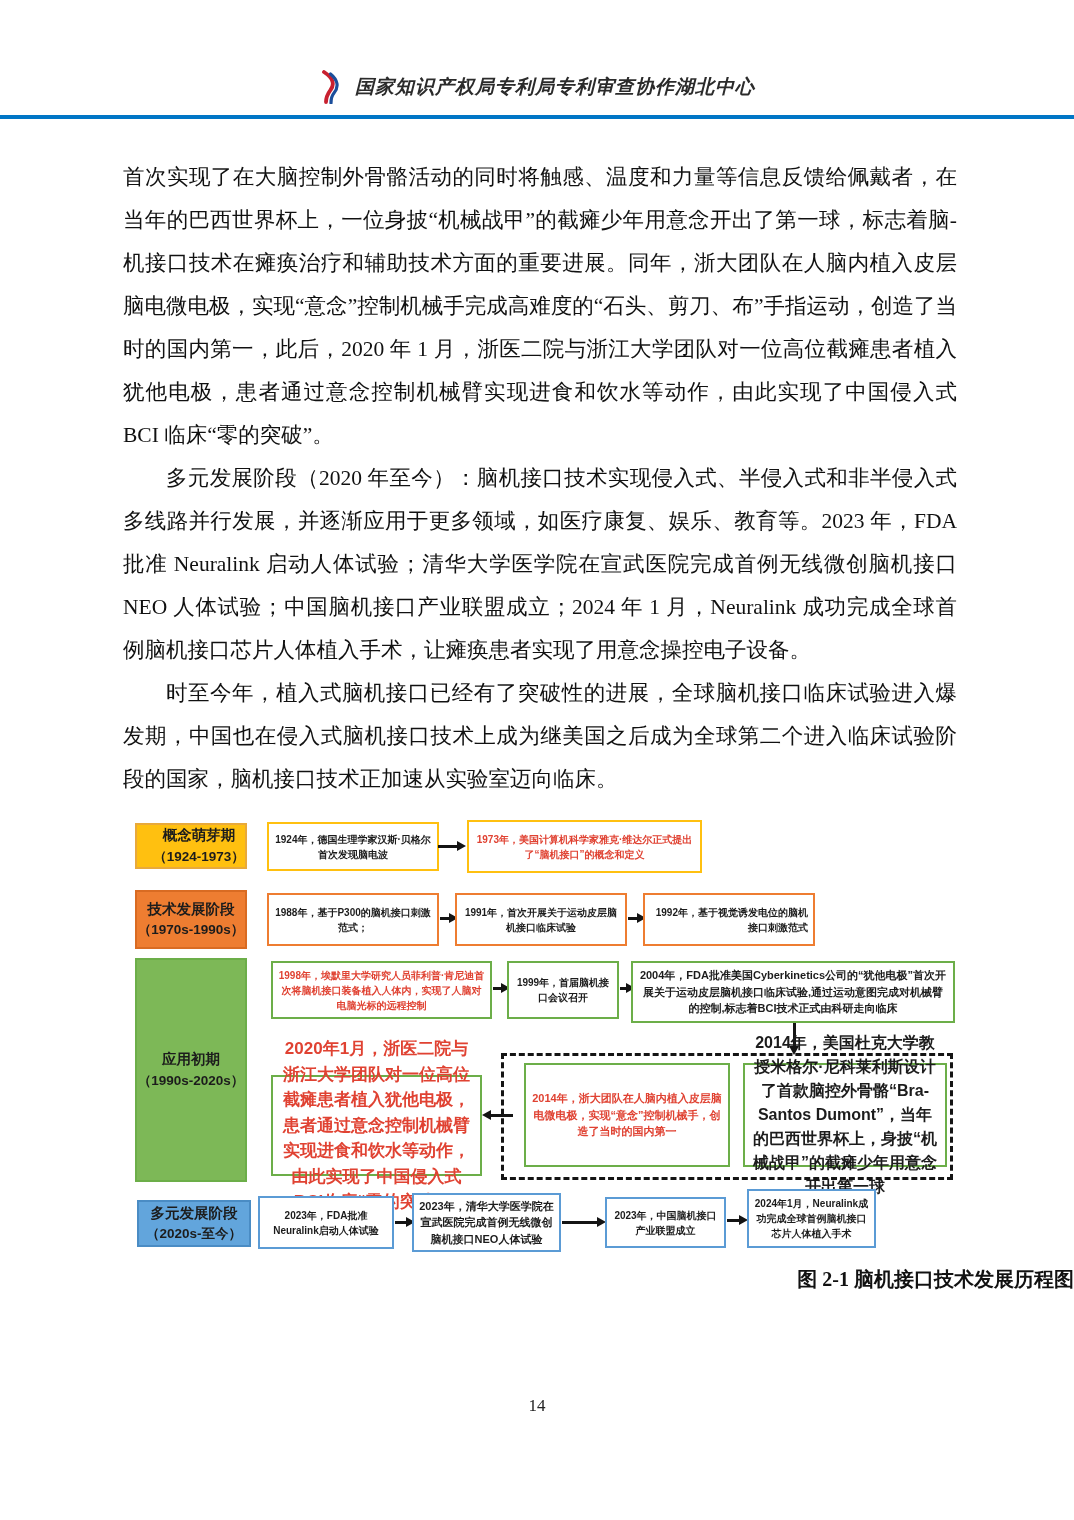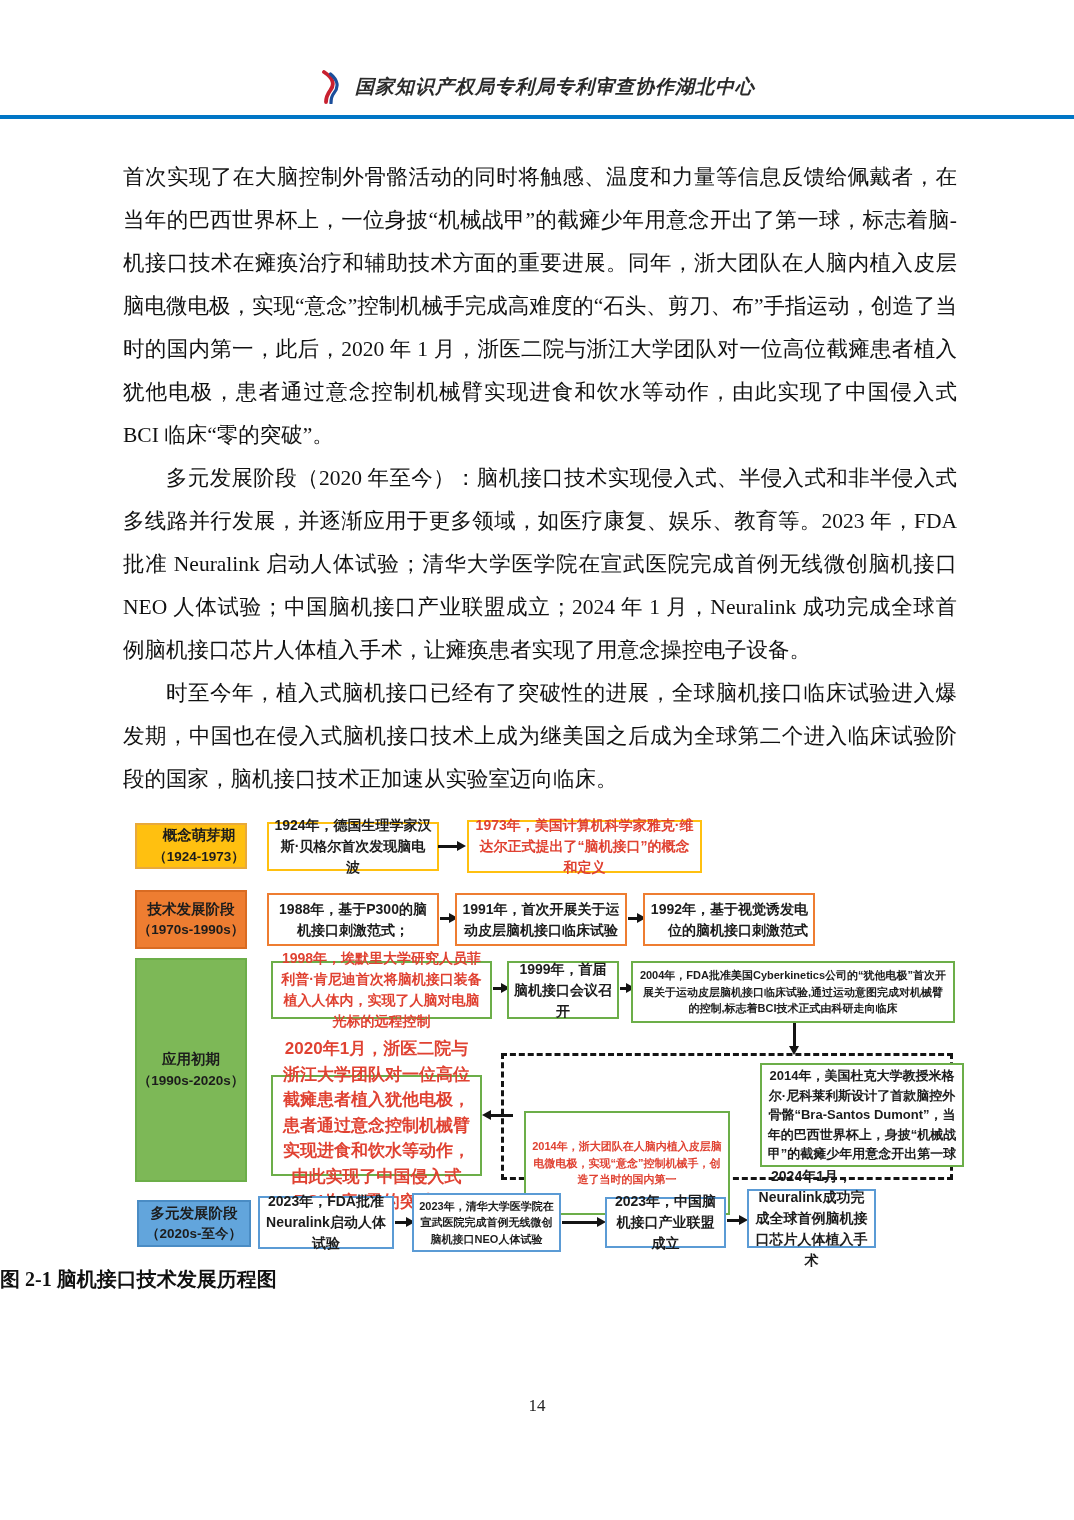--- a/index.html
+++ b/index.html
@@ -15,21 +15,21 @@
   .bodytext{position:absolute;top:156px;left:123px;width:834px;font-size:21.5px;line-height:43px;text-align:justify;}
   .bodytext p{margin:0;}
   .bodytext p.ind{text-indent:2em;}
 
   
   .diagram{position:absolute;top:0;left:0;width:1074px;height:1520px;font-family:"Liberation Sans","DejaVu Sans",sans-serif;}
   .stage{position:absolute;display:flex;flex-direction:column;align-items:center;justify-content:center;
          font-weight:bold;font-size:14.5px;line-height:1.5;color:#1c1c1c;box-sizing:border-box;white-space:nowrap;}
   .stage .yrs{font-size:13.5px;}
   .tbox{position:absolute;background:#fff;border:2.5px solid #000;display:flex;align-items:center;justify-content:center;
-        text-align:center;font-weight:bold;font-size:14px;line-height:1.5;padding:2px 5px;box-sizing:border-box;color:#1c1c1c;}
+        text-align:center;font-weight:bold;font-size:10px;line-height:1.5;padding:2px 5px;box-sizing:border-box;color:#1c1c1c;}
   .yellow-b{border-color:var(--stage-yellow,#FFC010);}
   .orange-b{border-color:var(--stage-orange,#EE7D31);}
   .green-b{border-color:#6CAE49;}
   .blue-b{border-color:#5B9BD5;}
   .red-t{color:var(--box-red-text,#E04232);}
   .bg-yellow{background:var(--stage-yellow,#FFC010);border:2px solid #E8A93B;padding-left:16px;}
   .bg-orange{background:var(--stage-orange,#EE7D31);border:2px solid #D96B22;}
   .bg-green{background:var(--stage-green,#7DB857);border:2px solid #6CAE49;}
   .bg-blue{background:var(--stage-blue,#62A5DC);border:2px solid #4A8CC4;}
 
@@ -37,21 +37,21 @@
 
   .ar{position:absolute;background:#141414;height:2.6px;}
   .ar.right::after{content:"";position:absolute;right:-8px;top:50%;transform:translateY(-50%);
      border-left:9px solid #141414;border-top:5.5px solid transparent;border-bottom:5.5px solid transparent;}
   .ar.left::before{content:"";position:absolute;left:-8px;top:50%;transform:translateY(-50%);
      border-right:9px solid #141414;border-top:5.5px solid transparent;border-bottom:5.5px solid transparent;}
   .arv{position:absolute;width:2.6px;background:#141414;}
   .arv::after{content:"";position:absolute;bottom:-8px;left:50%;transform:translateX(-50%);
      border-top:9px solid #141414;border-left:5.5px solid transparent;border-right:5.5px solid transparent;}
 
-  .caption{position:absolute;top:1266px;left:0;width:1074px;text-align:left;font-weight:bold;font-size:20px;color:#111;}
+  .caption{position:absolute;top:1266px;left:0;width:1074px;text-align:right;font-weight:bold;font-size:20px;color:#111;}
   .pagenum{position:absolute;top:1396px;left:0;width:1074px;text-align:center;font-size:17px;color:#222;}
 </style>
 </head>
 <body>
 
 <div class="page">
 
   <div class="hdr">
     <span style="display:inline-flex;">
       <svg width="22" height="34" viewBox="0 0 22 34">
@@ -94,22 +94,22 @@
       <span class="yrs">（1990s-2020s）</span>
     </div>
     <div class="tbox green-b red-t" style="left:271px;top:961px;width:221px;height:58px;">1998年，埃默里大学研究人员菲利普·肯尼迪首次将脑机接口装备植入人体内，实现了人脑对电脑光标的远程控制</div>
     <div class="ar right" style="left:493px;top:987px;width:9px;"></div>
     <div class="tbox green-b" style="left:507px;top:961px;width:112px;height:58px;">1999年，首届脑机接口会议召开</div>
     <div class="ar right" style="left:620px;top:987px;width:7px;"></div>
     <div class="tbox green-b" style="left:631px;top:961px;width:324px;height:62px;font-size:11px;">2004年，FDA批准美国Cyberkinetics公司的“犹他电极”首次开展关于运动皮层脑机接口临床试验,通过运动意图完成对机械臂的控制,标志着BCI技术正式由科研走向临床</div>
 
     <div class="arv" style="left:793px;top:1023px;height:24px;"></div>
     <div class="dashed" style="left:501px;top:1053px;width:452px;height:127px;"></div>
-    <div class="tbox green-b red-t" style="left:524px;top:1063px;width:206px;height:104px;font-size:11px;margin-top:48px;">2014年，浙大团队在人脑内植入皮层脑电微电极，实现“意念”控制机械手，创造了当时的国内第一</div>
-    <div class="tbox green-b" style="left:760px;top:1063px;width:204px;height:104px;font-size:13px;">2014年，美国杜克大学教授米格尔·尼科莱利斯设计了首款脑控外骨骼“Bra-Santos Dumont”，当年的巴西世界杯上，身披“机械战甲”的截瘫少年用意念开出第一球</div>
+    <div class="tbox green-b red-t" style="left:524px;top:1063px;width:206px;height:104px;font-size:11px;">2014年，浙大团队在人脑内植入皮层脑电微电极，实现“意念”控制机械手，创造了当时的国内第一</div>
+    <div class="tbox green-b" style="left:743px;top:1063px;width:204px;height:104px;font-size:16px;">2014年，美国杜克大学教授米格尔·尼科莱利斯设计了首款脑控外骨骼“Bra-Santos Dumont”，当年的巴西世界杯上，身披“机械战甲”的截瘫少年用意念开出第一球</div>
     <div class="ar left" style="left:490px;top:1114px;width:23px;"></div>
     <div class="tbox green-b red-t" style="left:271px;top:1075px;width:211px;height:101px;font-size:17px;">2020年1月，浙医二院与浙江大学团队对一位高位截瘫患者植入犹他电极，患者通过意念控制机械臂实现进食和饮水等动作，由此实现了中国侵入式BCI临床“零的突破”。</div>
 
     <div class="stage bg-blue" style="left:137px;top:1200px;width:114px;height:47px;">
       <span>多元发展阶段</span>
       <span class="yrs">（2020s-至今）</span>
     </div>
     <div class="tbox blue-b" style="left:258px;top:1196px;width:136px;height:53px;">2023年，FDA批准Neuralink启动人体试验</div>
     <div class="ar right" style="left:395px;top:1221px;width:12px;"></div>
     <div class="tbox blue-b" style="left:412px;top:1193px;width:149px;height:59px;font-size:11px;">2023年，清华大学医学院在宣武医院完成首例无线微创脑机接口NEO人体试验</div>

